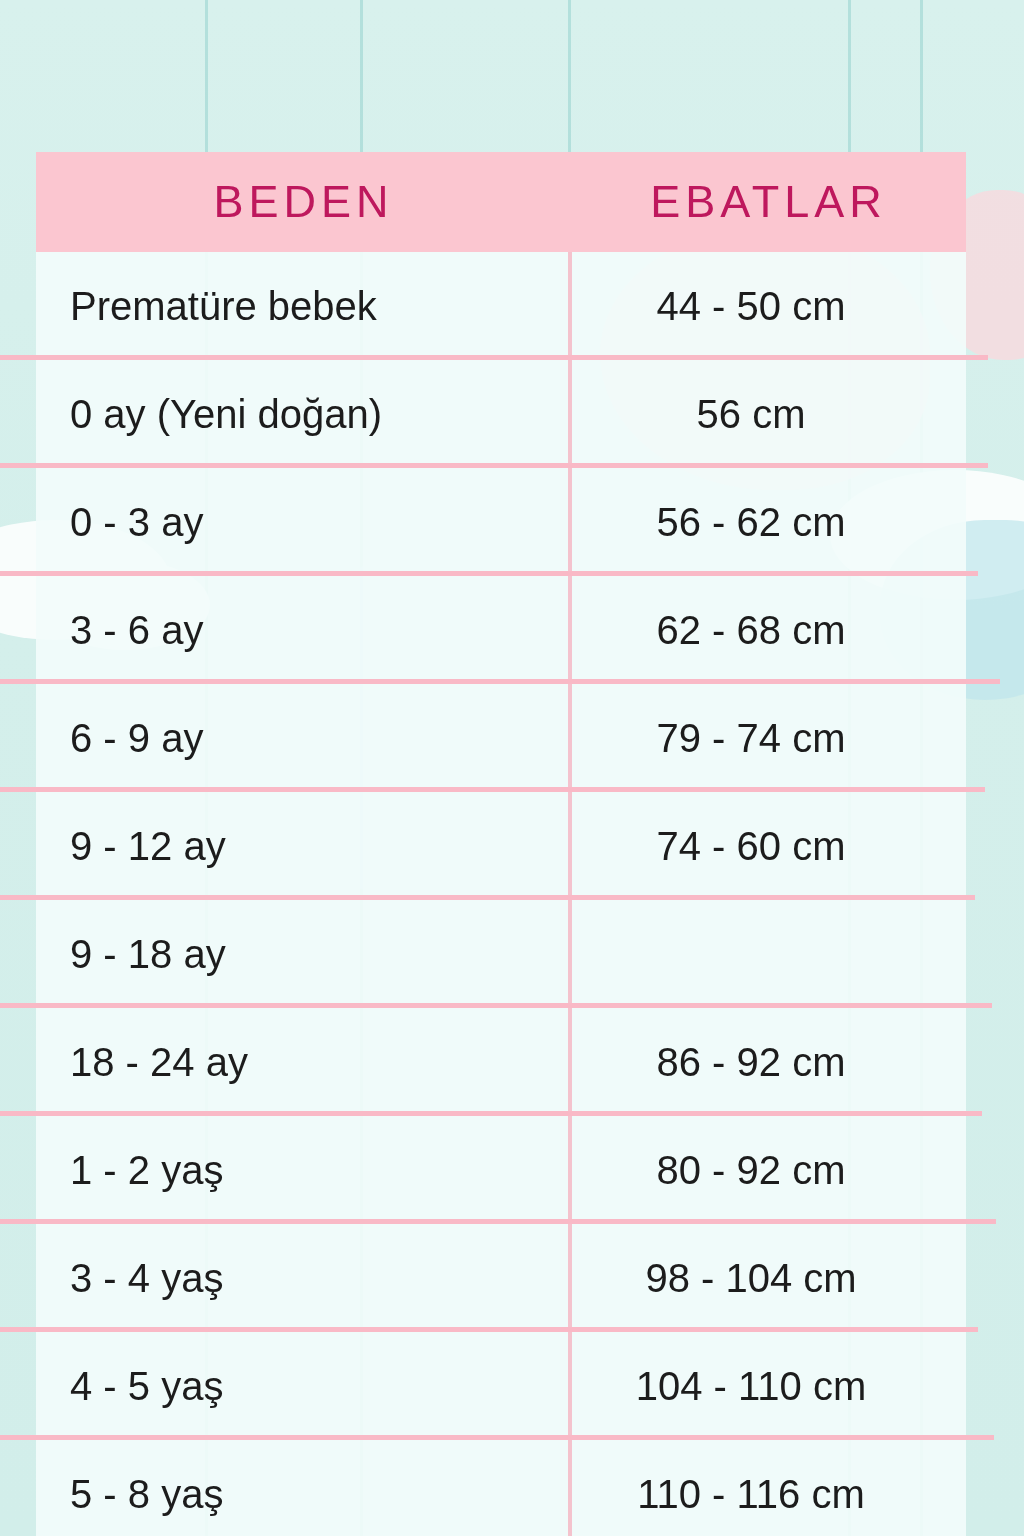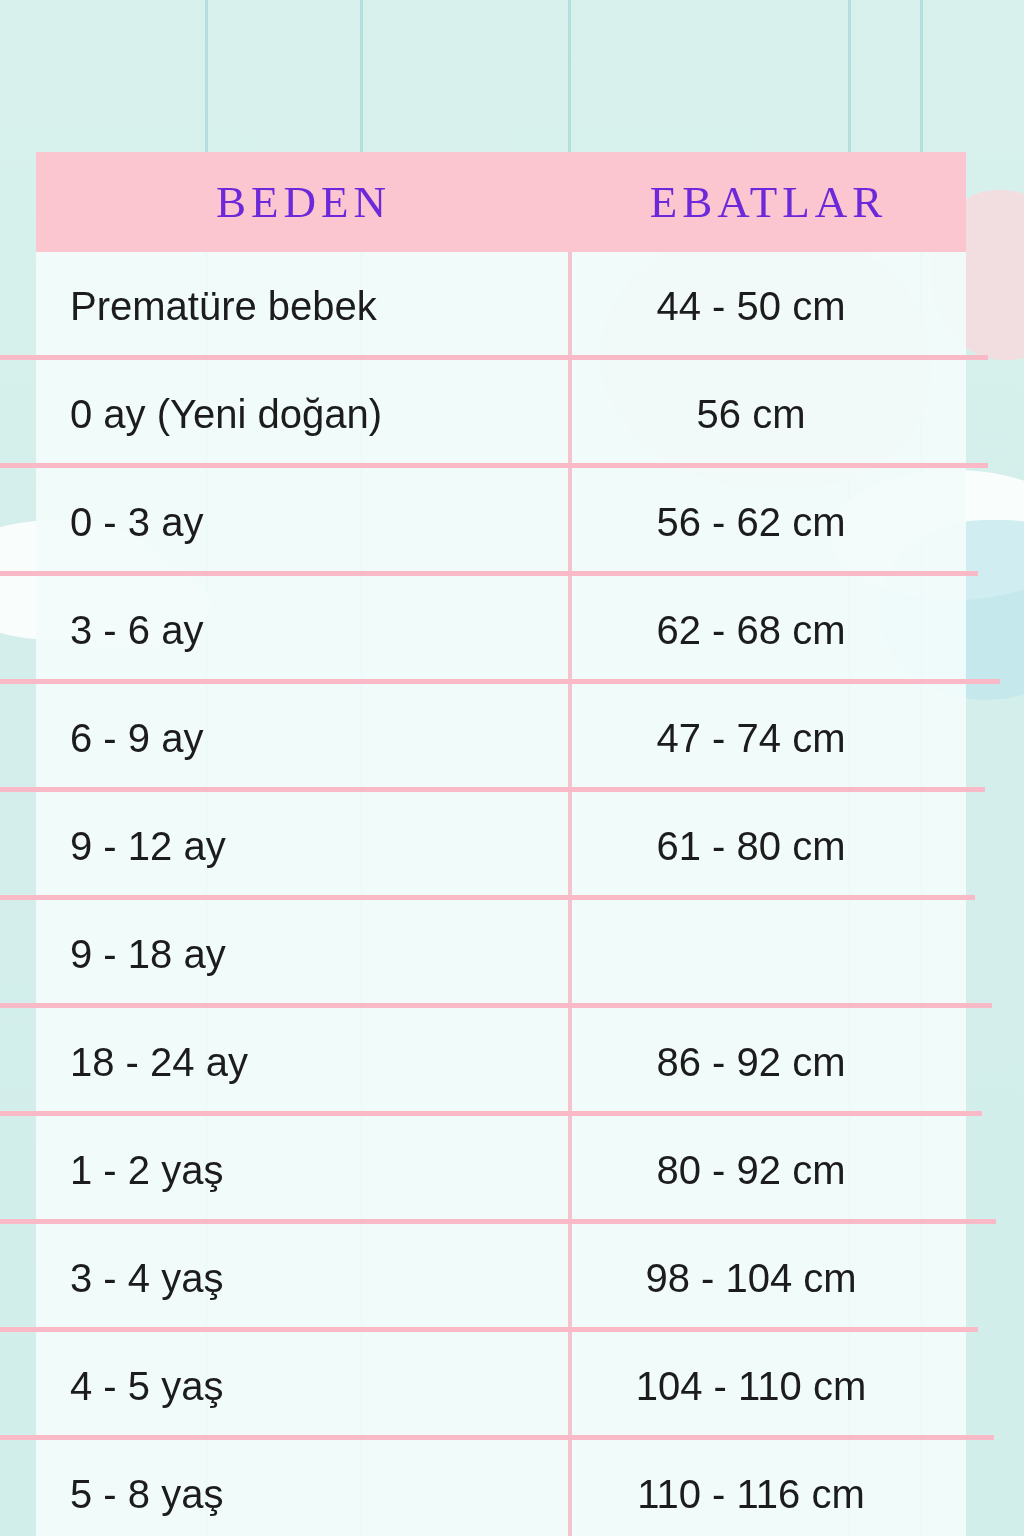--- a/index.html
+++ b/index.html
@@ -64,24 +64,24 @@
     box-shadow: 0 0 0 0 transparent;
   }
 
   .thead {
     display: flex;
     background: #fbc6d0;
     height: 100px;
     align-items: center;
   }
   .th {
-    font-family: Liberation Serif, serif;
+    font-family: Liberation Sans, sans-serif;
     font-size: 45px;
     letter-spacing: 5px;
-    color: #6d28d9;
+    color: #be185d;
     text-align: center;
   }
   .th.beden { width: 535px; }
   .th.ebat  { width: 395px; }
 
   .row {
     display: flex;
     align-items: center;
     height: 108px;
     position: relative;
@@ -177,27 +177,27 @@
   </div>
 
   <div class="row">
     <div class="cell size">3 - 6 ay</div>
     <div class="cell dim">62 - 68 cm</div>
     <div class="sep" style="left:-36px; width:1000px;"></div>
   </div>
 
   <div class="row">
     <div class="cell size">6 - 9 ay</div>
-    <div class="cell dim">47 - 74 cm</div>
+    <div class="cell dim">79 - 74 cm</div>
     <div class="sep" style="left:-36px; width:985px;"></div>
   </div>
 
   <div class="row">
     <div class="cell size">9 - 12 ay</div>
-    <div class="cell dim">61 - 80 cm</div>
+    <div class="cell dim">74 - 60 cm</div>
     <div class="sep" style="left:-36px; width:975px;"></div>
   </div>
 
   <div class="row">
     <div class="cell size">9 - 18 ay</div>
     <div class="sep" style="left:-36px; width:992px;"></div>
   </div>
 
   <div class="row">
     <div class="cell size">18 - 24 ay</div>

